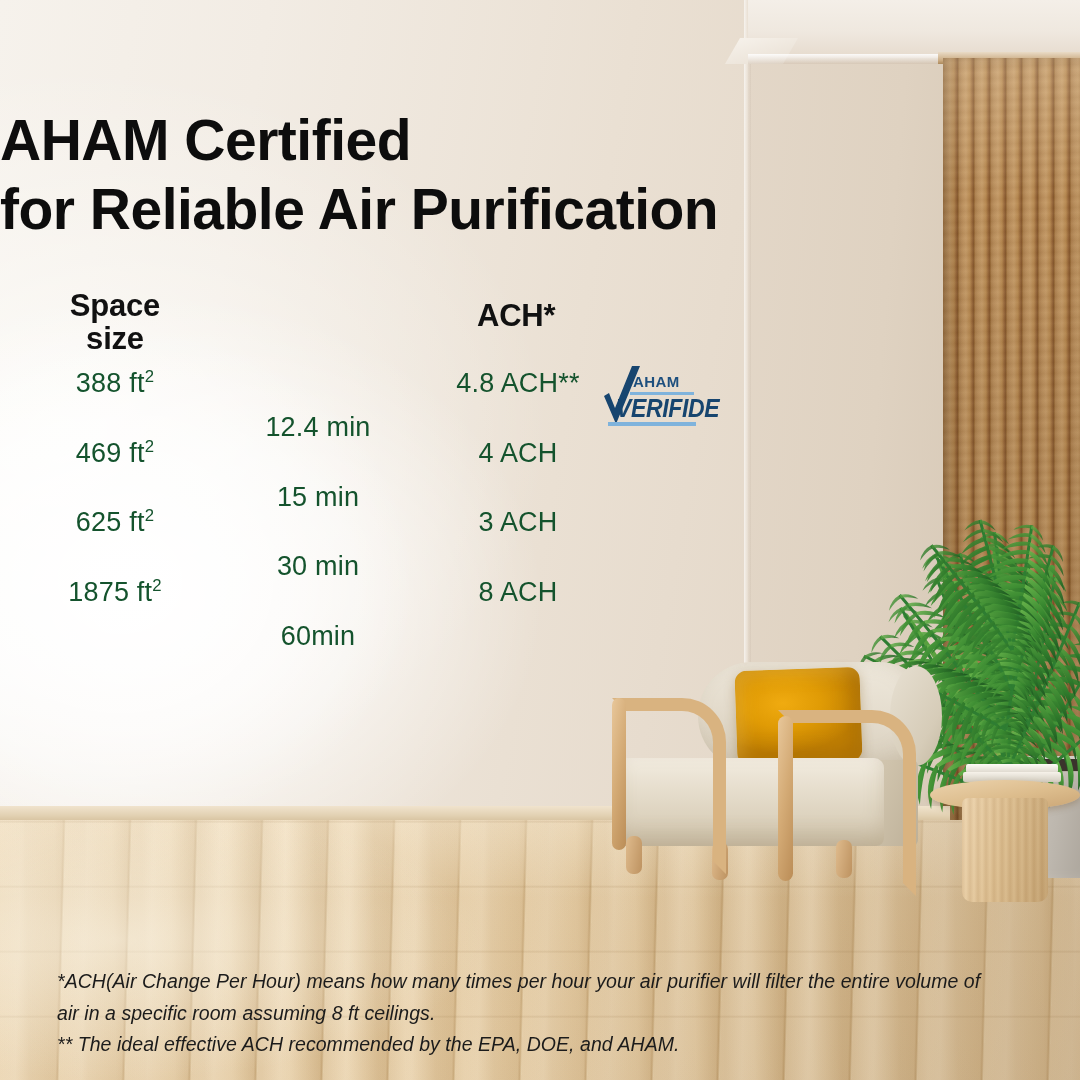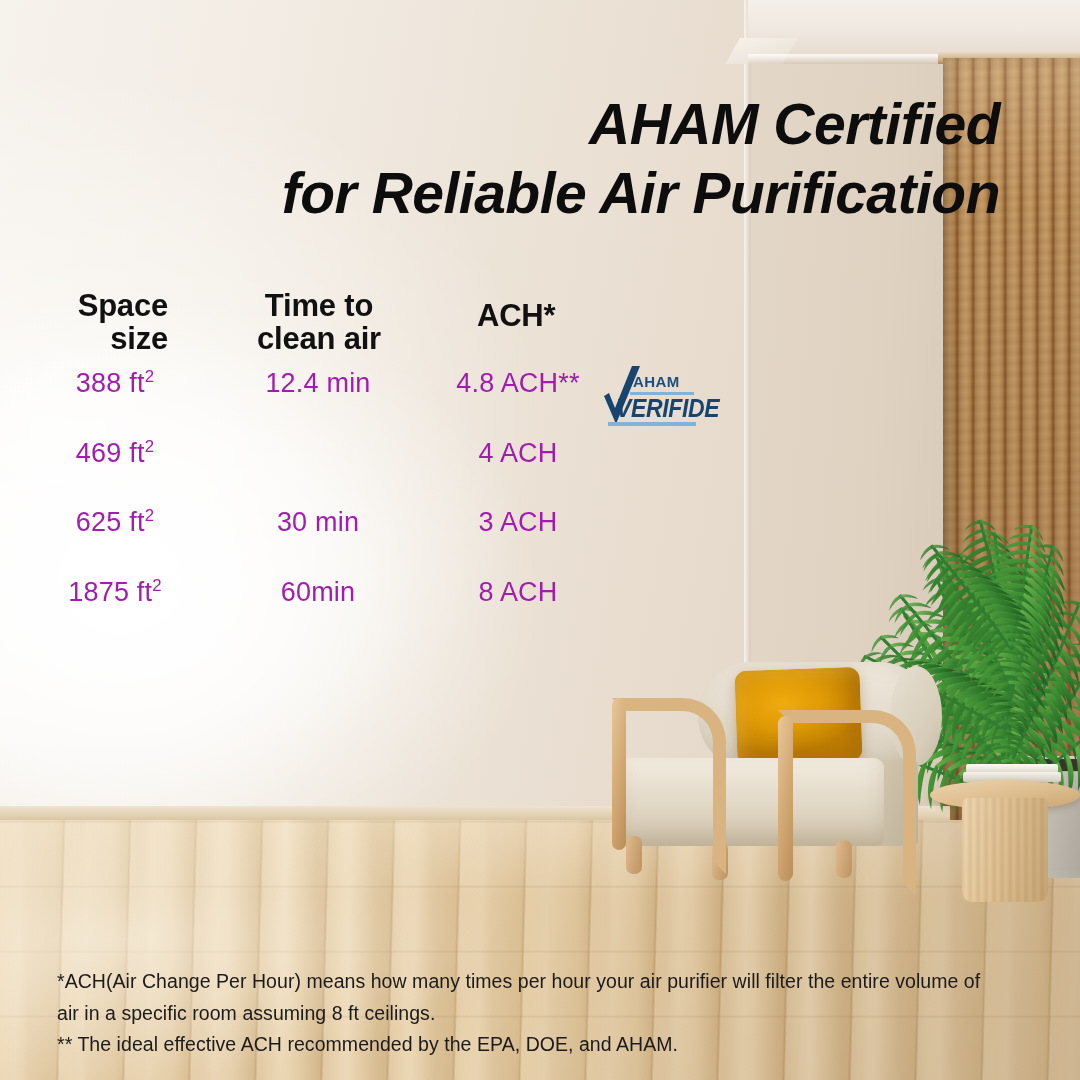--- a/index.html
+++ b/index.html
@@ -192,60 +192,59 @@
       linear-gradient(100deg,#eed6b1 0%, #dcbe90 45%, #c19f6e 100%);
   }
   #st-basetop{
     position:absolute;left:32px;top:30px;width:86px;height:16px;border-radius:50%;
     background:linear-gradient(170deg,#e6ca9f,#cba877);
   }
   .book{position:absolute;border-radius:2px;}
 
   
   #headline{
-    position:absolute;left:0;top:52px;width:1000px;
-    text-align:right;
+    position:absolute;left:0;top:68px;width:1000px;
+    text-align:left;
     font-size:57px;
     font-weight:700;
     line-height:1.21;
     letter-spacing:-0.5px;
     color:#0d0d0d;
-    font-style:italic;
   }
   #headline .hl-line{display:block;white-space:nowrap;}
 
   #table{
     position:absolute;left:0;top:290px;width:640px;
     color:#111111;
   }
   .thead{position:relative;height:78px;}
   .th{
     position:absolute;
     font-size:31px;
     font-weight:700;
     line-height:1.06;
     letter-spacing:-0.2px;
     color:#111;
     white-space:pre-line;
   }
-  #th-space{left:62px;top:0;text-align:right;width:106px;}
+  #th-space{left:62px;top:0;text-align:center;width:106px;}
   #th-time{left:252px;top:0;text-align:center;width:134px;}
   #th-ach{left:477px;top:10px;text-align:left;}
 
   .trow{position:relative;height:69.5px;}
   .td{
     position:absolute;
     font-size:27px;
     font-weight:400;
     letter-spacing:.2px;
-    color:#a21caf;
+    color:#14532d;
     white-space:nowrap;
   }
   .td-space{width:180px;left:25px;text-align:center;}
-  .td-time{width:200px;left:218px;text-align:center;}
+  .td-time{width:200px;left:218px;text-align:center;margin-top:44px;}
   .td-ach{width:200px;left:418px;text-align:center;}
   .td sup{font-size:.62em;vertical-align:super;line-height:0;}
 
   
   #aham-badge{
     position:absolute;left:600px;top:368px;width:96px;height:62px;
   }
   #aham-word{
     position:absolute;left:33px;top:5px;
     font-size:15px;font-weight:700;letter-spacing:.4px;
@@ -267,20 +266,21 @@
   #verifide-underline{
     position:absolute;left:8px;top:54px;width:88px;height:4px;
     background:#7fb3dc;
   }
   #aham-check{position:absolute;left:2px;top:-2px;width:40px;height:60px;}
 
   
   #footnotes{
     position:absolute;left:57px;top:966px;width:980px;
     font-size:19.5px;
+    font-style:italic;
     line-height:1.62;
     color:#1b1b1b;
     letter-spacing:.05px;
   }
   #footnotes p{margin:0;}
 </style>
 </head>
 <body>
 
 <div id="stage">
@@ -1057,32 +1057,31 @@
 
   <h1 id="headline">
     <span class="hl-line">AHAM Certified</span>
     <span class="hl-line">for Reliable Air Purification</span>
   </h1>
 
   <div id="table">
     <div class="thead">
       <div class="th" id="th-space">Space
 size</div>
-      <div class="th" id="th-time">Time to
-clean air</div>
       <div class="th" id="th-ach">ACH*</div>
     </div>
     <div id="table-body">
         <div class="trow">
           <div class="td td-space">388 ft<sup>2</sup></div>
           <div class="td td-time">12.4 min</div>
           <div class="td td-ach">4.8 ACH**</div>
         </div>
         <div class="trow">
           <div class="td td-space">469 ft<sup>2</sup></div>
+          <div class="td td-time">15 min</div>
           <div class="td td-ach">4 ACH</div>
         </div>
         <div class="trow">
           <div class="td td-space">625 ft<sup>2</sup></div>
           <div class="td td-time">30 min</div>
           <div class="td td-ach">3 ACH</div>
         </div>
         <div class="trow">
           <div class="td td-space">1875 ft<sup>2</sup></div>
           <div class="td td-time">60min</div>

